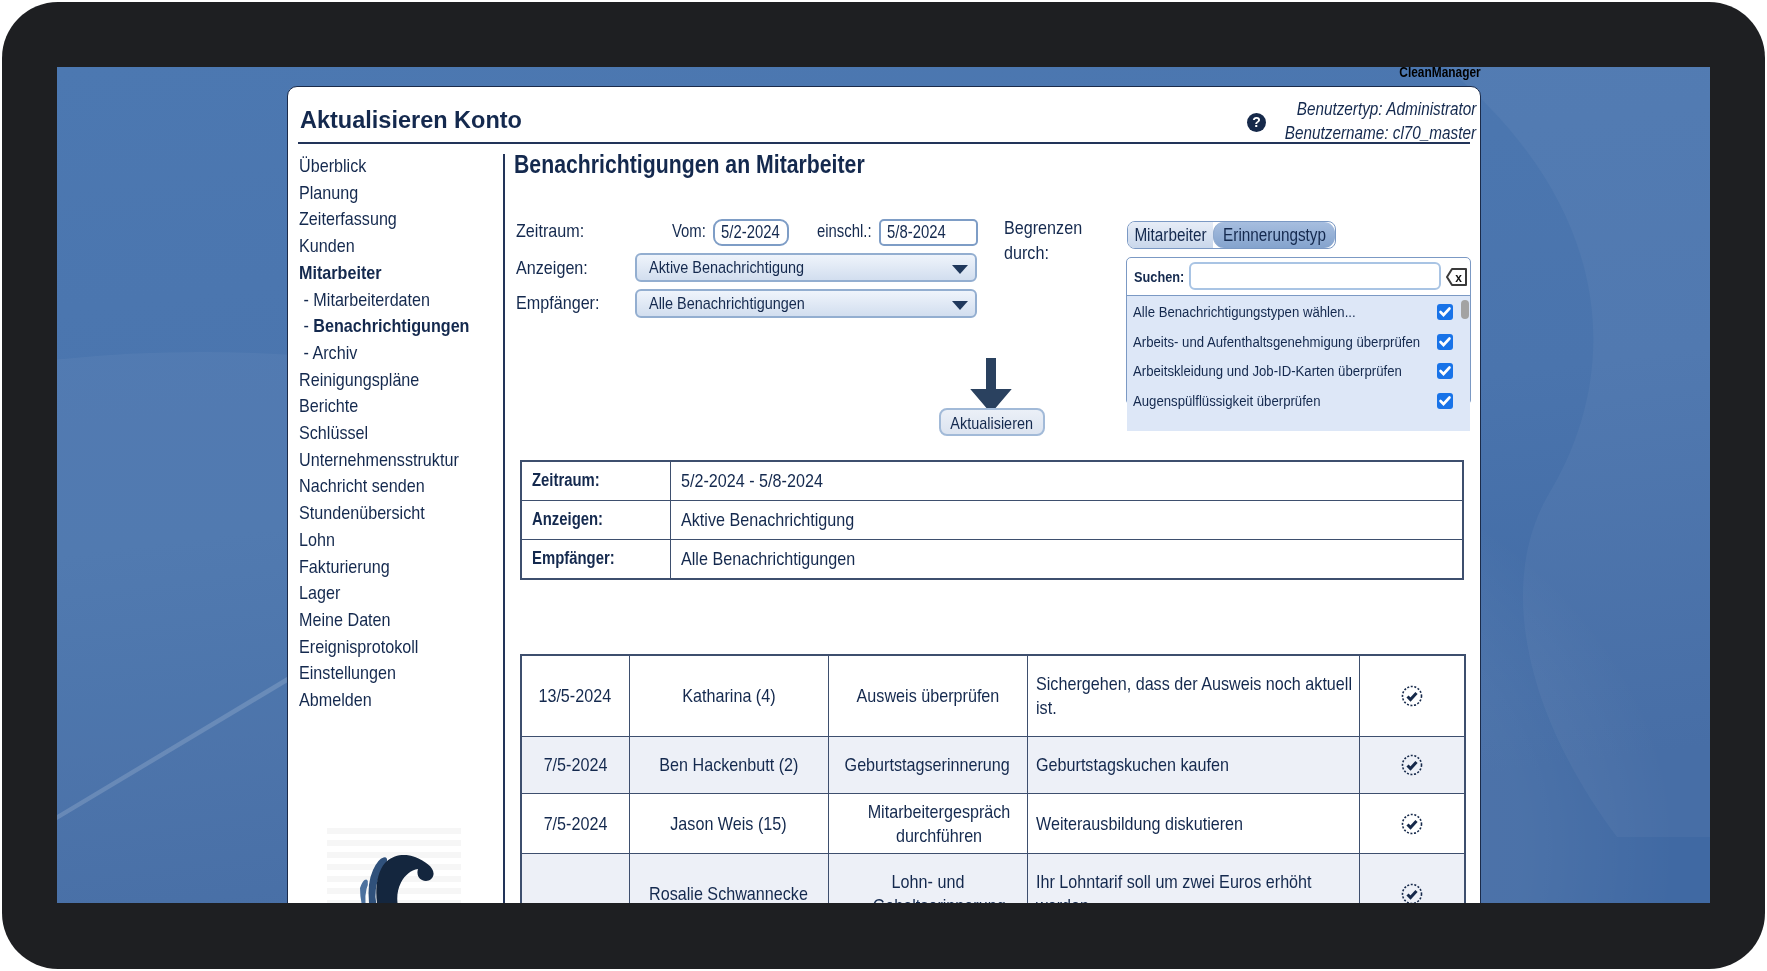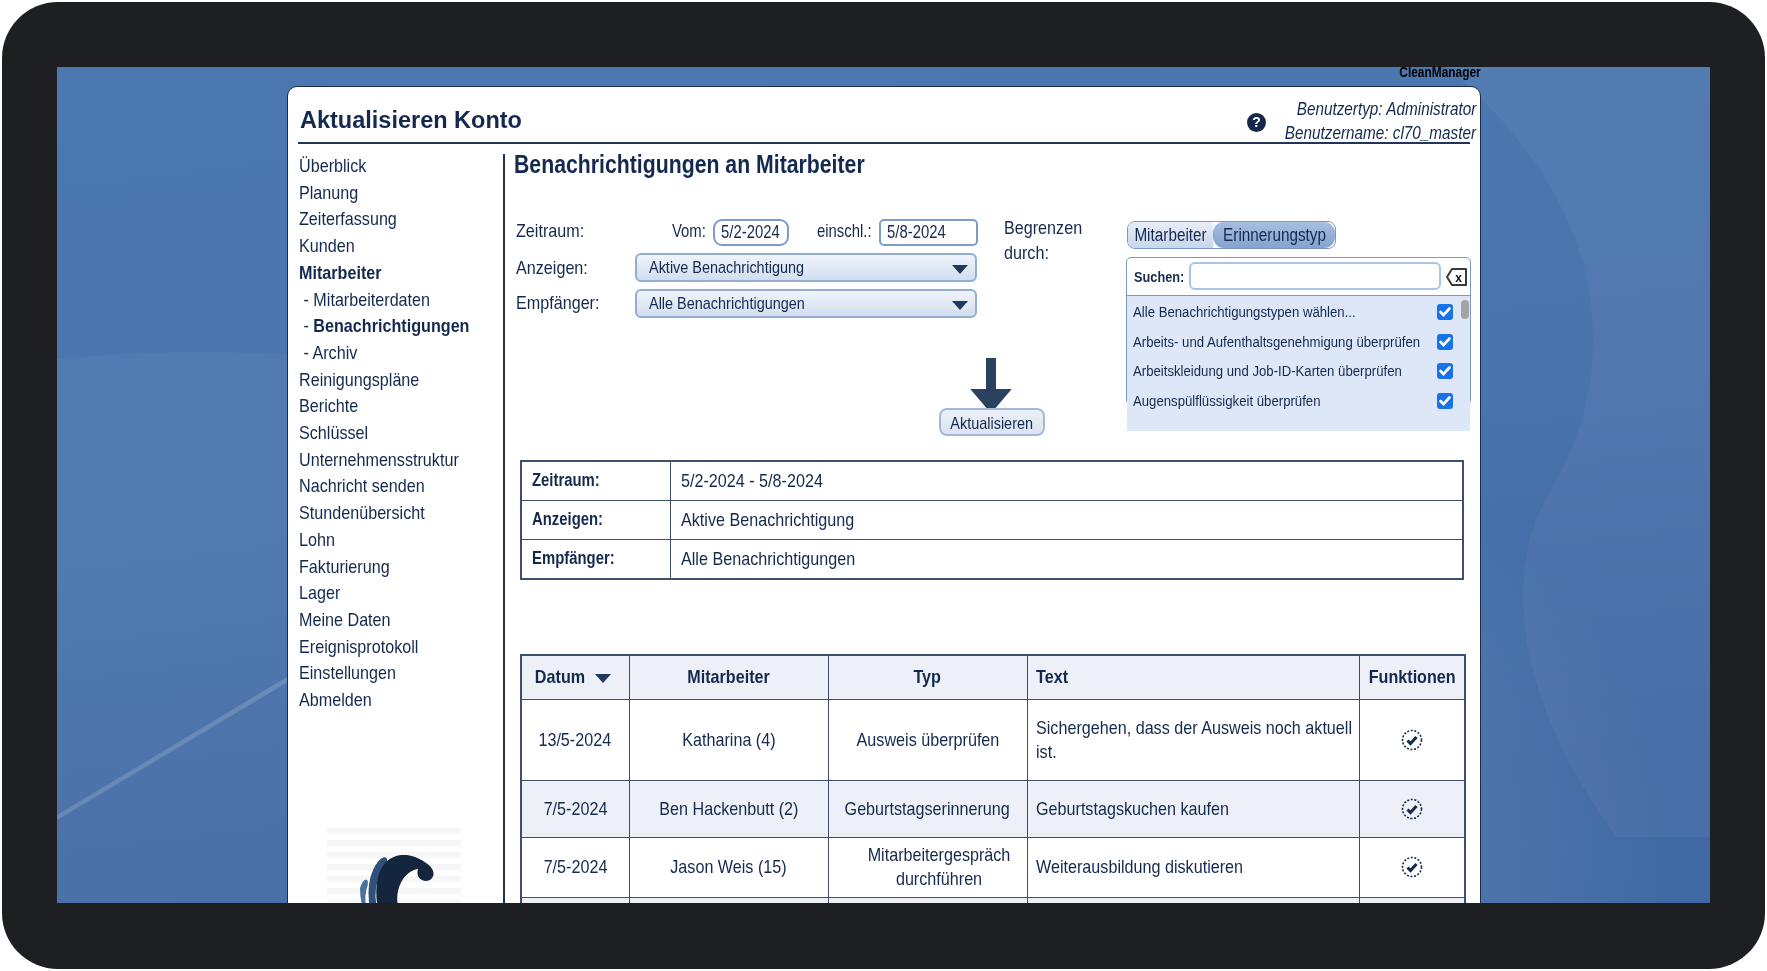--- a/index.html
+++ b/index.html
@@ -201,27 +201,20 @@
         </table>
       <table class="dtable">
         <colgroup>
             <col style="width:108px">
             <col style="width:199px">
             <col style="width:199px">
             <col style="width:332px">
             <col style="width:106px">
           </colgroup>
         <tbody>
-            <tr>
-              <th style="white-space:nowrap;padding-right:14px"><span class="tc" style="transform-origin:100% 50%">Datum</span><span class="sorttri"></span></th>
-              <th><span class="tc">Mitarbeiter</span></th>
-              <th><span class="tc">Typ</span></th>
-              <th class="txt"><span class="t">Text</span></th>
-              <th><span class="tc">Funktionen</span></th>
-            </tr>
         <tr style="height:60px">
               <td><span class="tc">13/5-2024</span></td>
               <td><span class="tc">Katharina (4)</span></td>
               <td><span class="tc">Ausweis überprüfen</span></td>
               <td class="txt"><span class="tl">Sichergehen, dass der Ausweis noch aktuell ist.</span></td>
               <td>
           <svg width="22" height="22" viewBox="0 0 22 22" style="vertical-align:middle">
                   <circle cx="11" cy="11" r="9.5" fill="none" stroke="#16294a" stroke-width="1.6" stroke-dasharray="2 1.6"></circle>
                   <path d="M 6.5 11.5 L 9.5 14.5 L 15.5 8" fill="none" stroke="#16294a" stroke-width="3"></path>
                 </svg>

